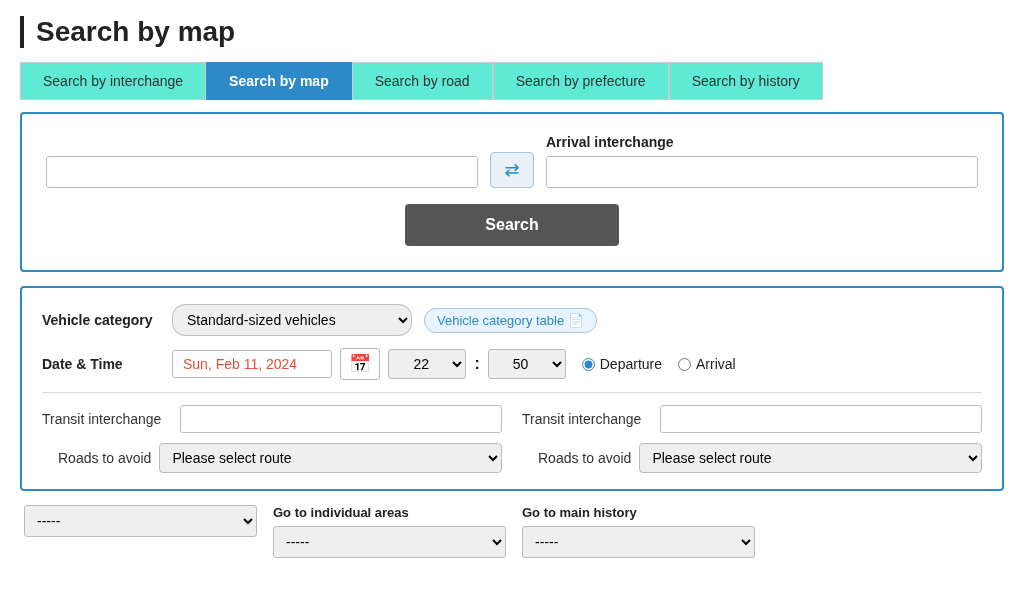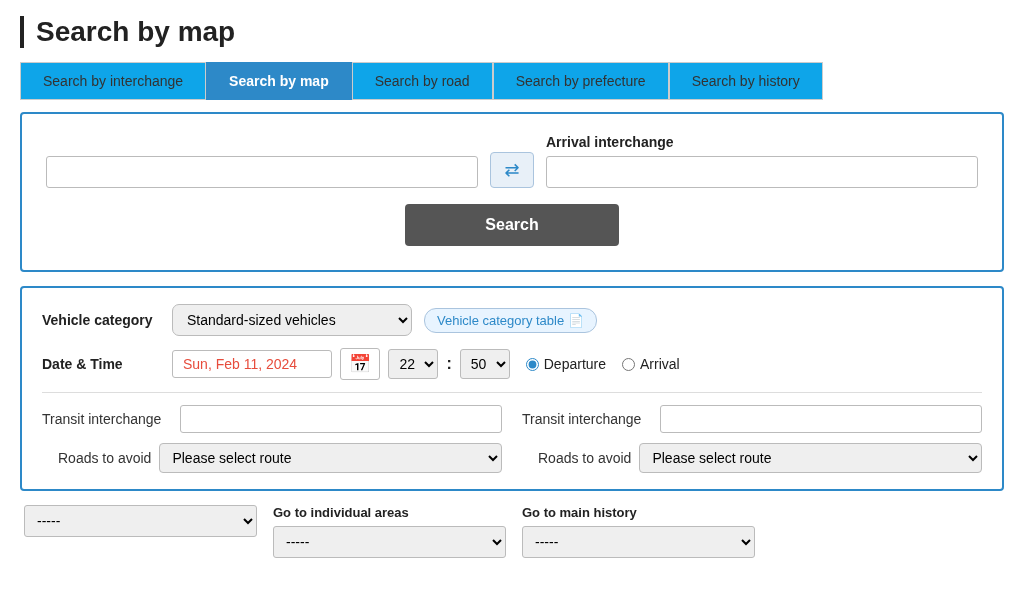--- a/index.html
+++ b/index.html
@@ -23,21 +23,21 @@
 
     
     .tab-nav {
       display: flex;
       border-bottom: none;
       margin-bottom: 12px;
     }
     .tab-item {
       padding: 10px 22px;
       border: 1px solid #ccc;
-      background: #0ea5e9;
+      background: #5eead4;
       cursor: pointer;
       font-size: 14px;
       color: #333;
       white-space: nowrap;
     }
     .tab-item.active {
       background: #2d89c8;
       color: #fff;
       font-weight: bold;
       border-color: #2d89c8;
@@ -132,21 +132,21 @@
     .option-label {
       font-weight: bold;
       font-size: 14px;
       width: 130px;
       flex-shrink: 0;
     }
 
     .vehicle-select {
       padding: 6px 10px;
       border: 1px solid #bbb;
-      border-radius: 7px;
+      border-radius: 13px;
       font-size: 14px;
       width: 240px;
     }
 
     .vehicle-category-link {
       margin-left: 12px;
       background: #e8f4ff;
       border: 1px solid #aac4de;
       border-radius: 12px;
       padding: 4px 12px;
@@ -182,21 +182,21 @@
       background: none;
       border: 1px solid #bbb;
       border-radius: 3px;
       padding: 4px 8px;
       cursor: pointer;
       font-size: 18px;
       color: #2d89c8;
     }
 
     .time-select {
-      padding: 5px 6px;
+      padding: 5px 20px;
       border: 1px solid #bbb;
       border-radius: 3px;
       font-size: 14px;
     }
 
     .colon {
       font-size: 16px;
       font-weight: bold;
     }
 

